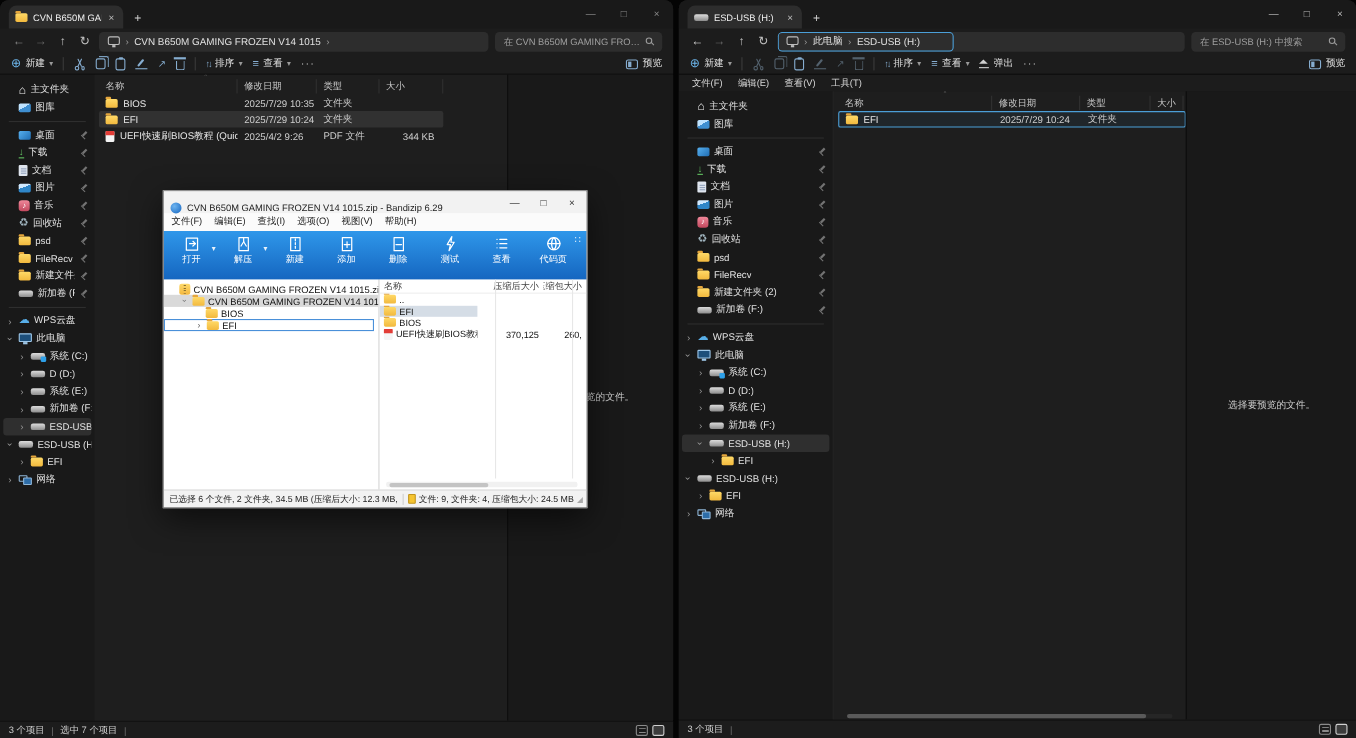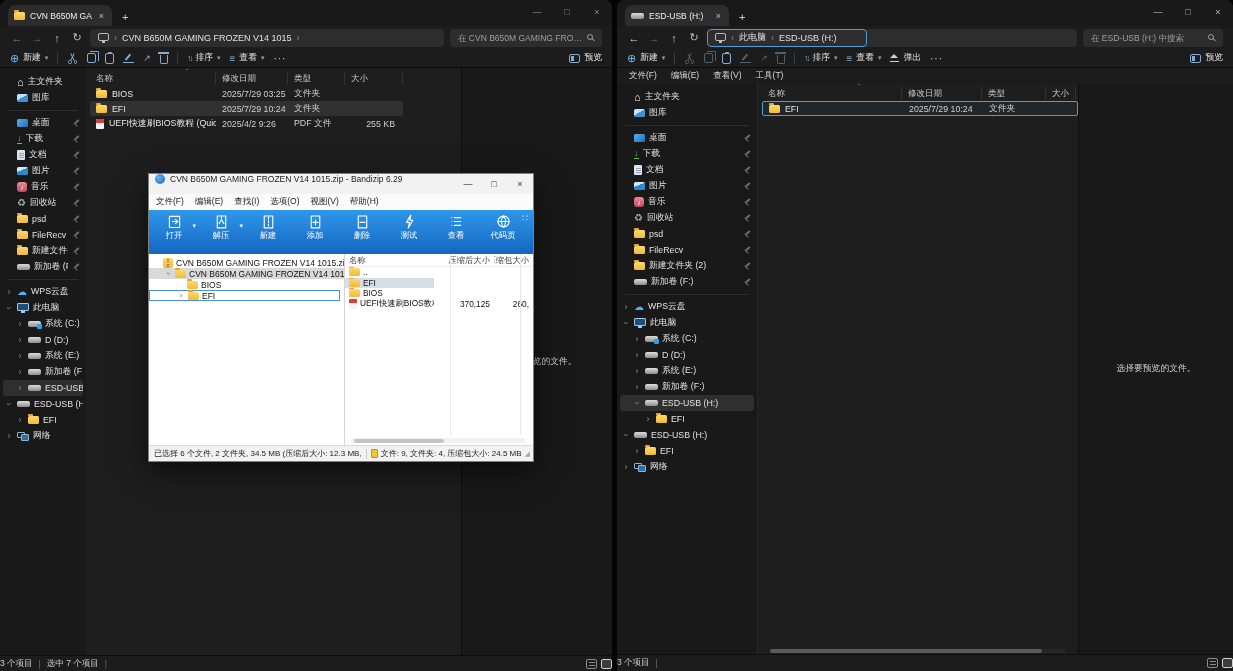--- a/index.html
+++ b/index.html
@@ -93,21 +93,21 @@
   .fcell.num{justify-content:flex-end;padding-right:8px;}
   .frow.sel-fill{background:#313131;}
   .frow.sel-box{border:1px solid #4b9fd8;background:rgba(75,159,216,.07);}
   .preview{position:relative;border-left:1px solid #0e0e0e;background:#191919;display:flex;align-items:center;justify-content:center;}
   #win-left .preview{width:151px;} #win-right .preview{width:155px;}
   .hint{font-size:8.8px;color:#cfcfcf;}
   .hscroll{position:absolute;bottom:1px;left:12px;width:296px;height:4px;background:#262626;border-radius:2px;}
   .hscroll::before{content:"";position:absolute;left:0;top:0;bottom:0;width:92%;background:#5a5a5a;border-radius:2px;}
 
   .statusbar{height:16px;border-top:1px solid #0d0d0d;display:flex;align-items:center;gap:6px;
-    padding:0 0;font-size:8.5px;color:#cfcfcf;background:#1c1c1c;}
+    padding:0 8px;font-size:8.5px;color:#cfcfcf;background:#1c1c1c;}
   .stsep{color:#6e6e6e;}
   .viewtoggles{margin-left:auto;display:flex;gap:4px;}
   .vt{width:11px;height:10px;border:1px solid #8a8a8a;border-radius:2px;position:relative;}
   .vt.lines::before{content:"";position:absolute;left:1.5px;right:1.5px;top:2px;height:5px;
     background:repeating-linear-gradient(#8a8a8a 0 1px,transparent 1px 3px);}
   .vt.thumb{border-color:#d0d0d0;background:#3c3c3c;}
 
   
   .icon{display:inline-block;flex:none;}
   .ic-folder{width:11px;height:8px;background:linear-gradient(#ffd967,#f2b93e);border-radius:1.5px;position:relative;}
@@ -134,21 +134,21 @@
     font-size:7px;display:inline-flex;align-items:center;justify-content:center;}
   .ic-recycle{color:#9fb3bd;font-size:10px;line-height:1;}
   .ic-cloud{color:#58aee8;font-size:10px;line-height:1;}
   .ic-network{width:12px;height:9px;position:relative;}
   .ic-network::before{content:"";position:absolute;left:0;top:0;width:6px;height:4.6px;border:1px solid #8fb6d8;border-radius:1px;}
   .ic-network::after{content:"";position:absolute;right:0;bottom:0;width:6px;height:4.6px;background:#2d6da8;border:1px solid #8fb6d8;border-radius:1px;}
 
   
   #bandizip{position:absolute;left:148px;top:173px;width:386px;height:289px;background:#fff;
     border:1px solid #7f7f7f;box-shadow:0 10px 28px rgba(0,0,0,.6);color:#111;z-index:5;font-size:8.5px;}
-  .bz-title{height:20px;display:flex;align-items:flex-start;gap:5px;padding-left:6px;background:#f2f2f2;}
+  .bz-title{height:20px;display:flex;align-items:flex-end;gap:5px;padding-left:6px;background:#f2f2f2;}
   .bz-logo{width:10px;height:10px;border-radius:50%;background:radial-gradient(circle at 35% 35%,#6db4f0,#1565c0);}
   .bz-title-text{flex:1;font-size:8.5px;color:#222;white-space:nowrap;overflow:hidden;}
   .bz-caption{display:flex;height:100%;}
   .bz-caption span{width:26px;display:flex;align-items:center;justify-content:center;color:#333;font-size:9px;}
   .bz-menu{height:16px;display:flex;align-items:center;gap:11px;padding-left:7px;font-size:8.5px;background:#fbfbfb;color:#222;}
   .bz-toolbar{position:relative;height:44px;display:flex;padding:3px 2px 0;gap:1px;
     background:linear-gradient(180deg,#2f97ea,#1566c0);}
   .bz-tool{position:relative;width:46px;display:flex;flex-direction:column;align-items:center;color:#fff;}
   .bz-tool .lbl{font-size:8.3px;margin-top:0px;}
   .bz-tool .dd{position:absolute;right:1px;top:9px;font-size:7px;opacity:.9;}
@@ -389,41 +389,41 @@
             <span class="hcell" style="width: 72px;">修改日期</span>
             <span class="hcell" style="width: 57px;">类型</span>
             <span class="hcell" style="width: 58px;">大小</span>
           </div>
         <div id="rows-left">
             <div class="frow">
               <span class="fcell" style="width: 126px;">
                 <span class="icon ic-folder"></span>
                 <span>BIOS</span>
               </span>
-              <span class="fcell" style="width: 72px; color: rgb(207, 207, 207);">2025/7/29 03:25</span>
+              <span class="fcell" style="width: 72px; color: rgb(207, 207, 207);">2025/7/29 10:35</span>
               <span class="fcell" style="width: 57px; color: rgb(207, 207, 207);">文件夹</span>
               <span class="fcell num" style="width: 58px; color: rgb(207, 207, 207);"></span>
             </div>
             <div class="frow sel-fill">
               <span class="fcell" style="width: 126px;">
                 <span class="icon ic-folder"></span>
                 <span>EFI</span>
               </span>
               <span class="fcell" style="width: 72px; color: rgb(207, 207, 207);">2025/7/29 10:24</span>
               <span class="fcell" style="width: 57px; color: rgb(207, 207, 207);">文件夹</span>
               <span class="fcell num" style="width: 58px; color: rgb(207, 207, 207);"></span>
             </div>
             <div class="frow">
               <span class="fcell" style="width: 126px;">
                 <span class="icon ic-pdf"></span>
                 <span>UEFI快速刷BIOS教程 (Quick flash BIO...</span>
               </span>
               <span class="fcell" style="width: 72px; color: rgb(207, 207, 207);">2025/4/2 9:26</span>
               <span class="fcell" style="width: 57px; color: rgb(207, 207, 207);">PDF 文件</span>
-              <span class="fcell num" style="width: 58px; color: rgb(207, 207, 207);">255 KB</span>
+              <span class="fcell num" style="width: 58px; color: rgb(207, 207, 207);">344 KB</span>
             </div>
           </div>
       </div>
       <div class="preview">
         <span class="hint">选择要预览的文件。</span>
       </div>
     </div>
     <div class="statusbar" id="status-left">
         <span>3 个项目</span>
         <span class="stsep">|</span>

